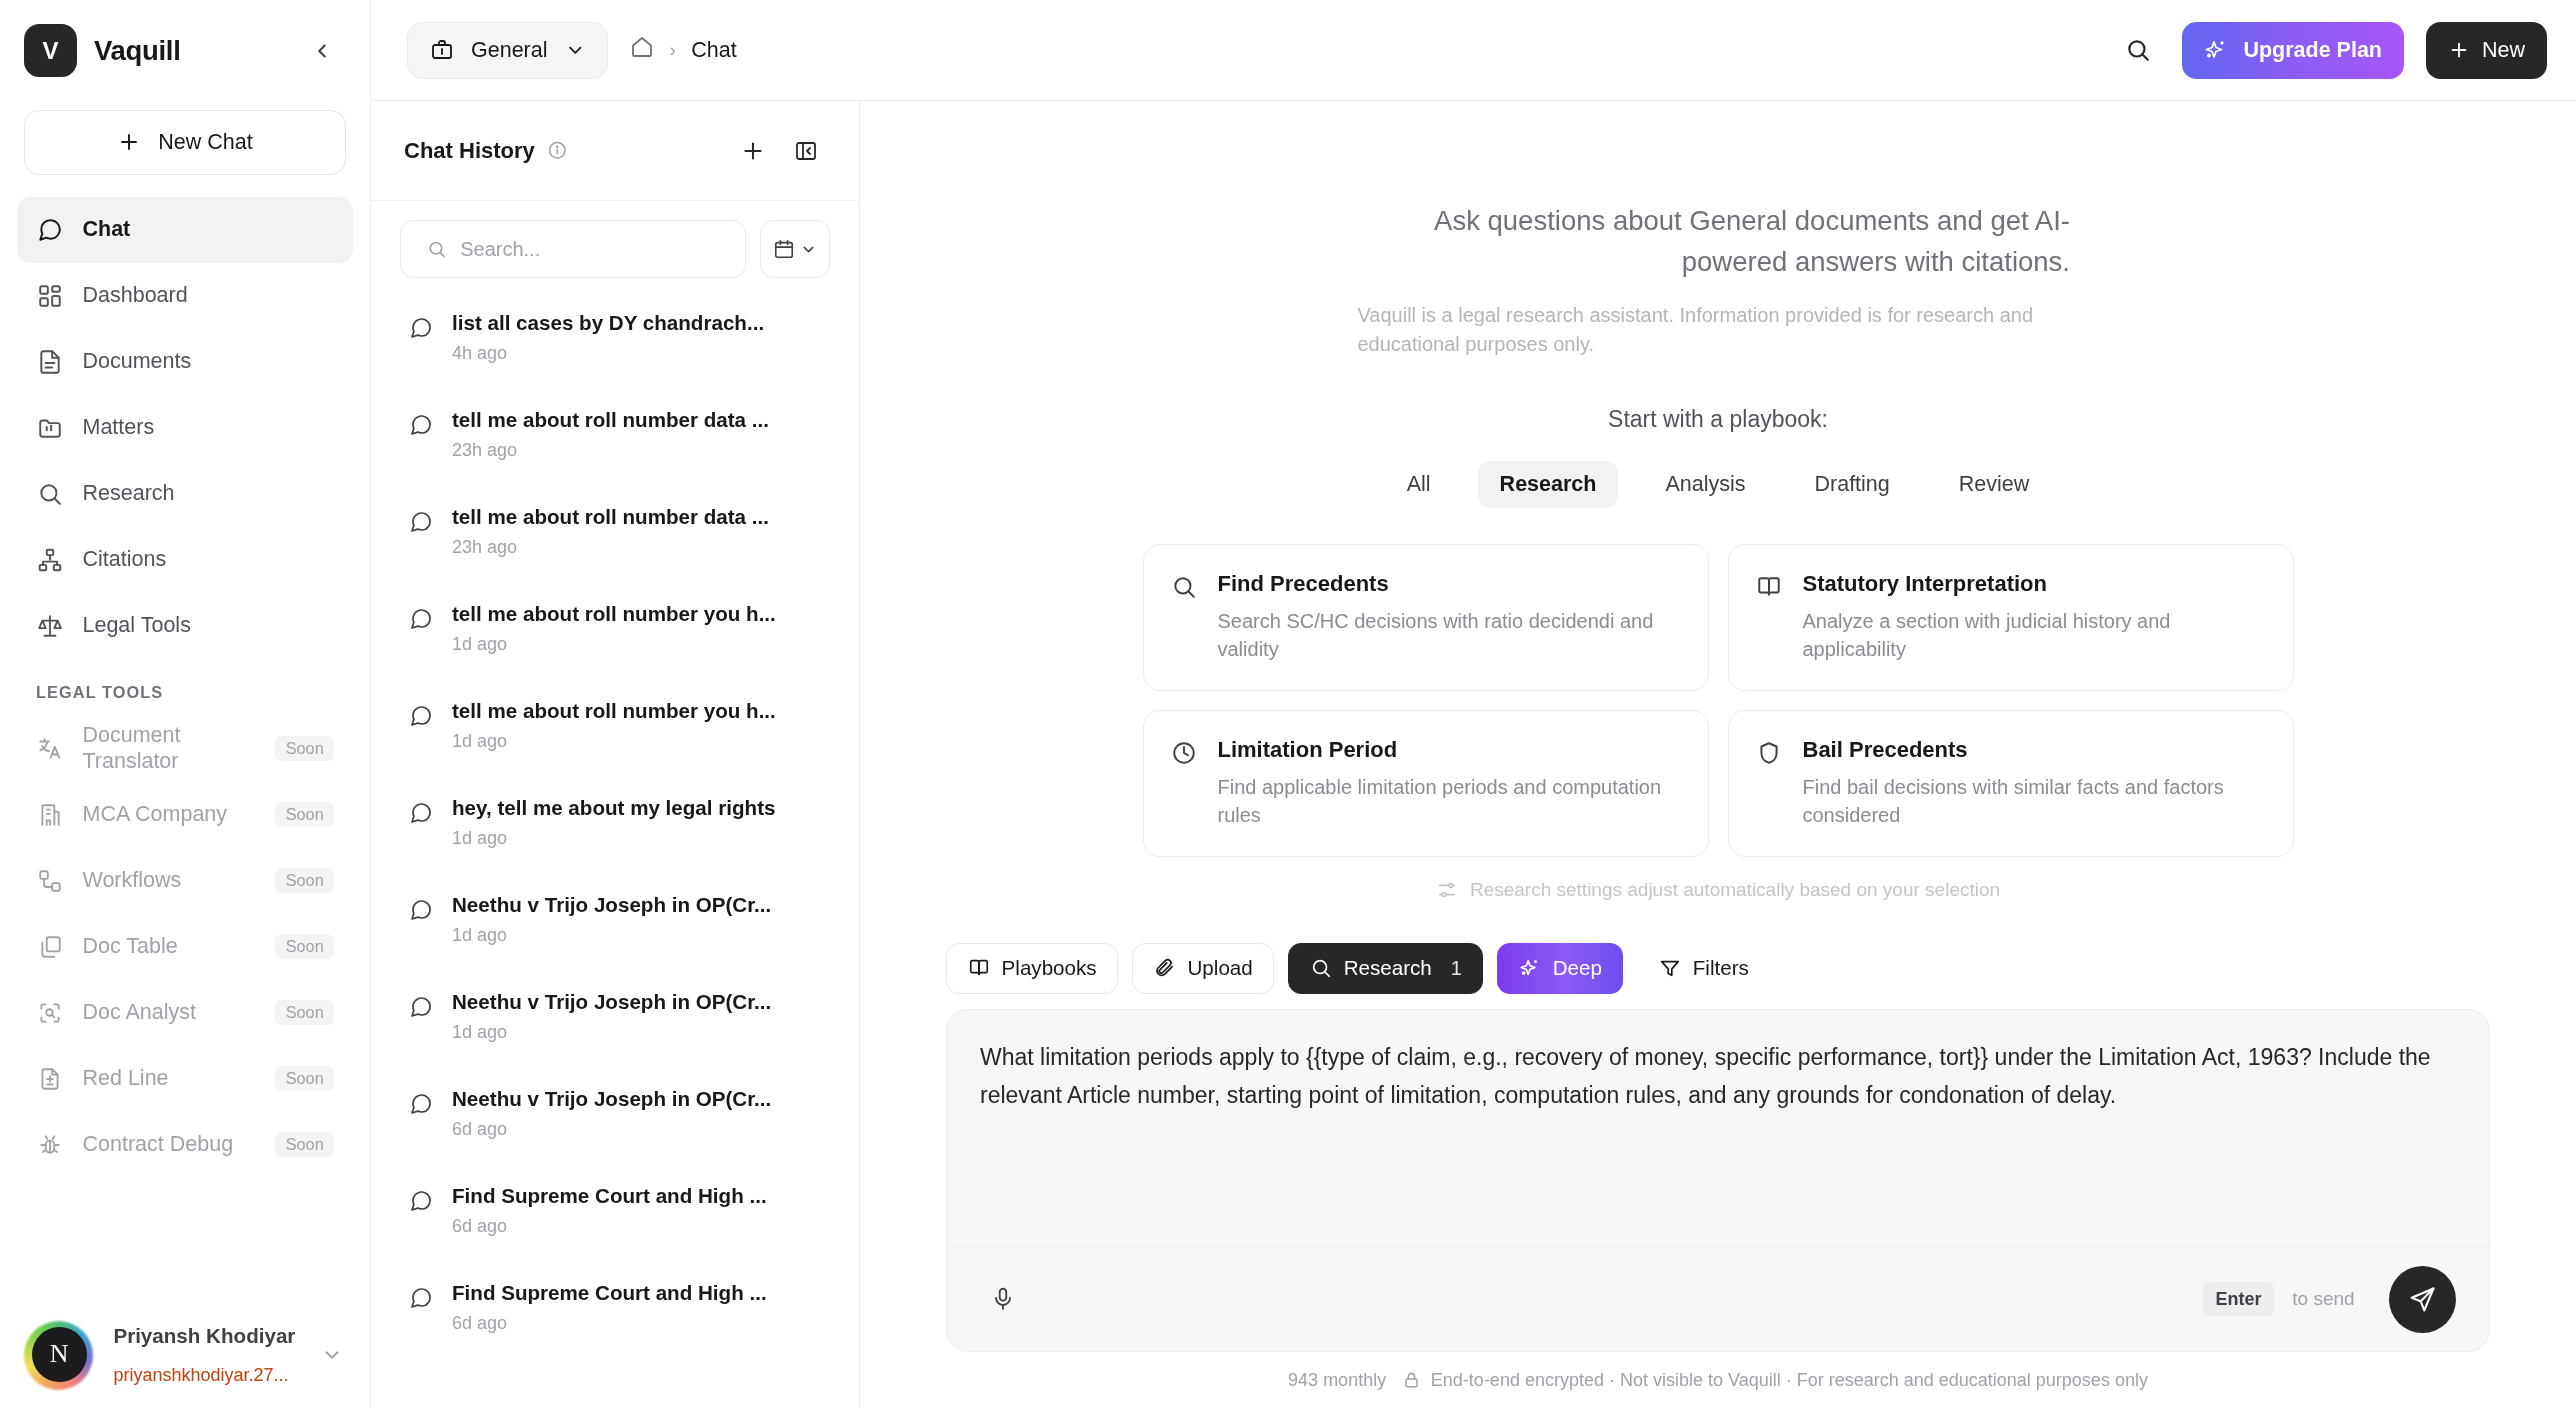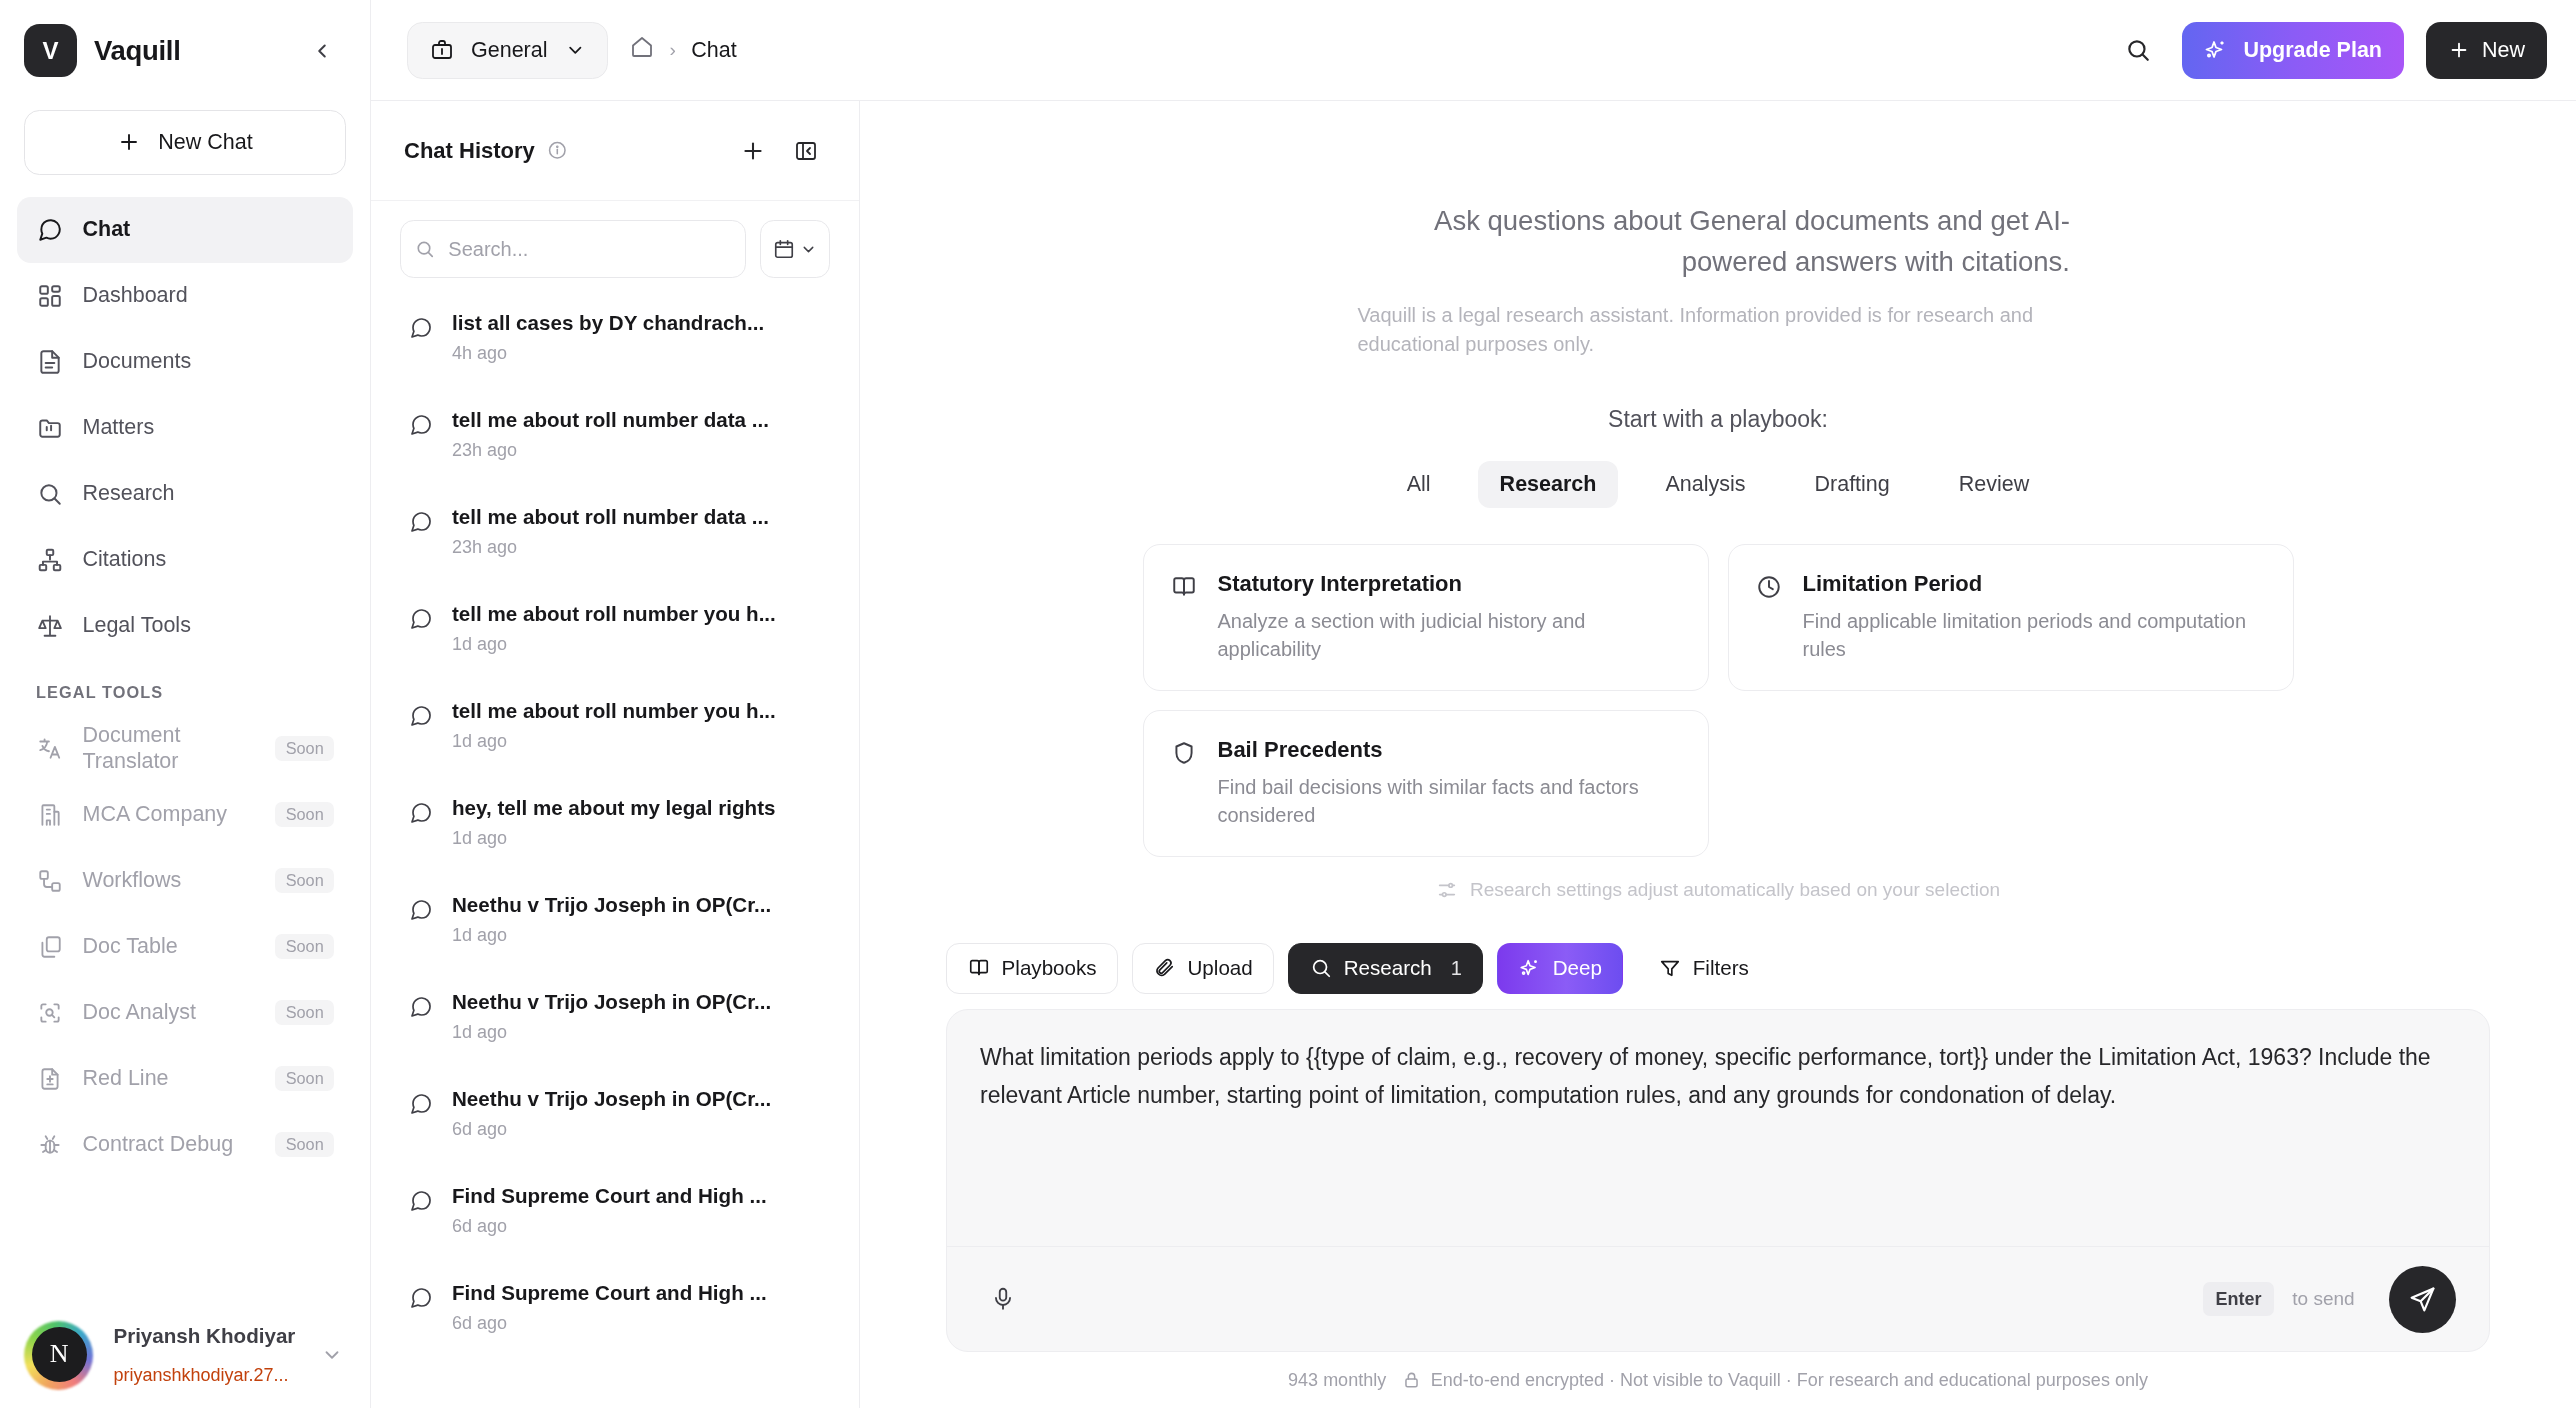--- a/index.html
+++ b/index.html
@@ -132,21 +132,21 @@
     border-bottom: 0.9px solid #f1f1f3; gap: 12px;
   }
   .history-title { font-size: 22px; font-weight: 600; }
   .info-icon { color: #a1a1aa; display: flex; }
   .hh-spacer { flex: 1; }
   .hh-btn { width: 41px; height: 41px; display: flex; align-items: center; justify-content: center; cursor: pointer; color: #27272a; }
 
   .search-row { display: flex; align-items: center; gap: 13.7px; padding: 19px 29px 20.6px 29px; }
   .search-box {
     flex: 1; height: 58px; border: 0.9px solid #e8e8eb; border-radius: 13.7px;
-    display: flex; align-items: center; gap: 13.7px; padding: 0 14px;
+    display: flex; align-items: center; gap: 13.7px; padding: 0 26px;
   }
   .search-input {
     border: 0; outline: 0; font-size: 20px; color: #18181b;
     background: transparent; width: 100%; font-family: inherit;
   }
   .search-input::placeholder { color: #a1a1aa; }
   .date-btn {
     width: 70px; height: 58px; border: 0.9px solid #e8e8eb; border-radius: 13.7px;
     display: flex; align-items: center; justify-content: center; gap: 5.1px;
     cursor: pointer; color: #3f3f46;
@@ -669,20 +669,32 @@
         <div class="tabs">
           <div class="tab">All</div>
           <div class="tab active">Research</div>
           <div class="tab">Analysis</div>
           <div class="tab">Drafting</div>
           <div class="tab">Review</div>
         </div>
 
         <div class="cards">
 
+          <div class="card">
+            <span class="card-icon">
+              <svg width="26" height="26" viewBox="0 0 24 24" fill="none" stroke="currentColor" stroke-width="1.8" stroke-linecap="round">
+                  <circle cx="11" cy="11" r="7"></circle>
+                  <line x1="16.2" y1="16.2" x2="21" y2="21"></line>
+                </svg>
+            </span>
+            <span>
+              <span class="card-title" style="display:block">Find Precedents</span>
+              <span class="card-desc" style="display:block">Search SC/HC decisions with ratio decidendi and validity</span>
+            </span>
+          </div>
 
           <div class="card">
             <span class="card-icon">
               <svg width="26" height="26" viewBox="0 0 24 24" fill="none" stroke="currentColor" stroke-width="1.8" stroke-linecap="round" stroke-linejoin="round">
                   <path d="M3 5.5A1.5 1.5 0 0 1 4.5 4H10a2 2 0 0 1 2 2v13a2 2 0 0 0-2-2H4.5A1.5 1.5 0 0 1 3 15.5z"></path>
                   <path d="M21 5.5A1.5 1.5 0 0 0 19.5 4H14a2 2 0 0 0-2 2v13a2 2 0 0 1 2-2h5.5a1.5 1.5 0 0 0 1.5-1.5z"></path>
                 </svg>
             </span>
             <span>
               <span class="card-title" style="display:block">Statutory Interpretation</span>

